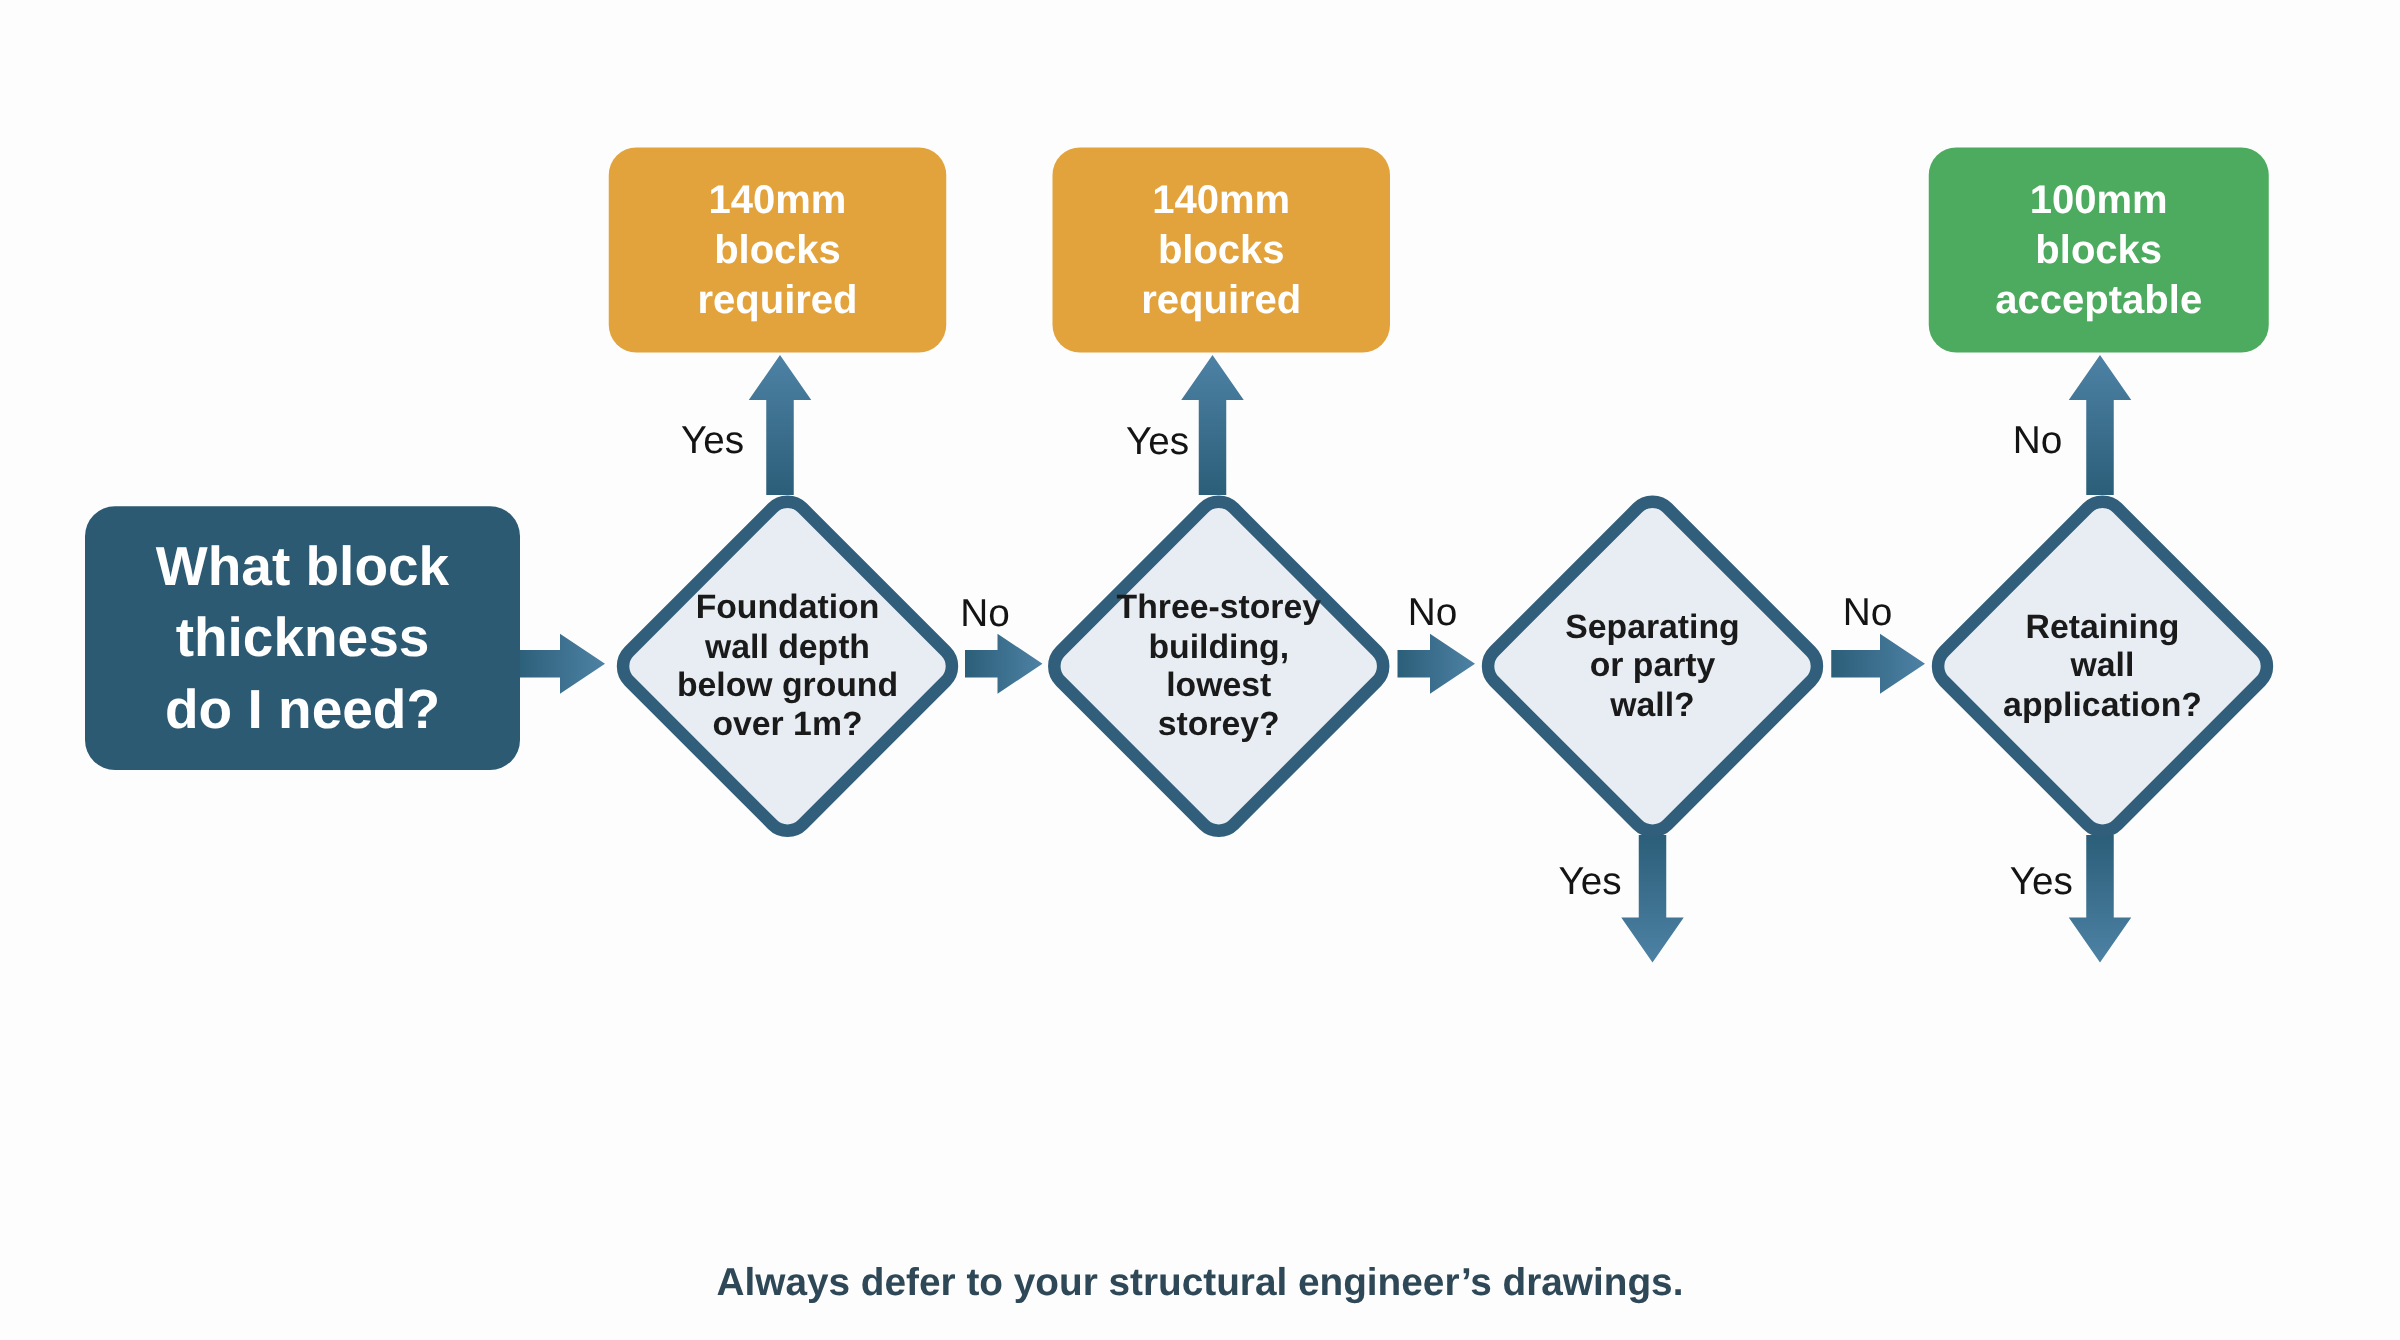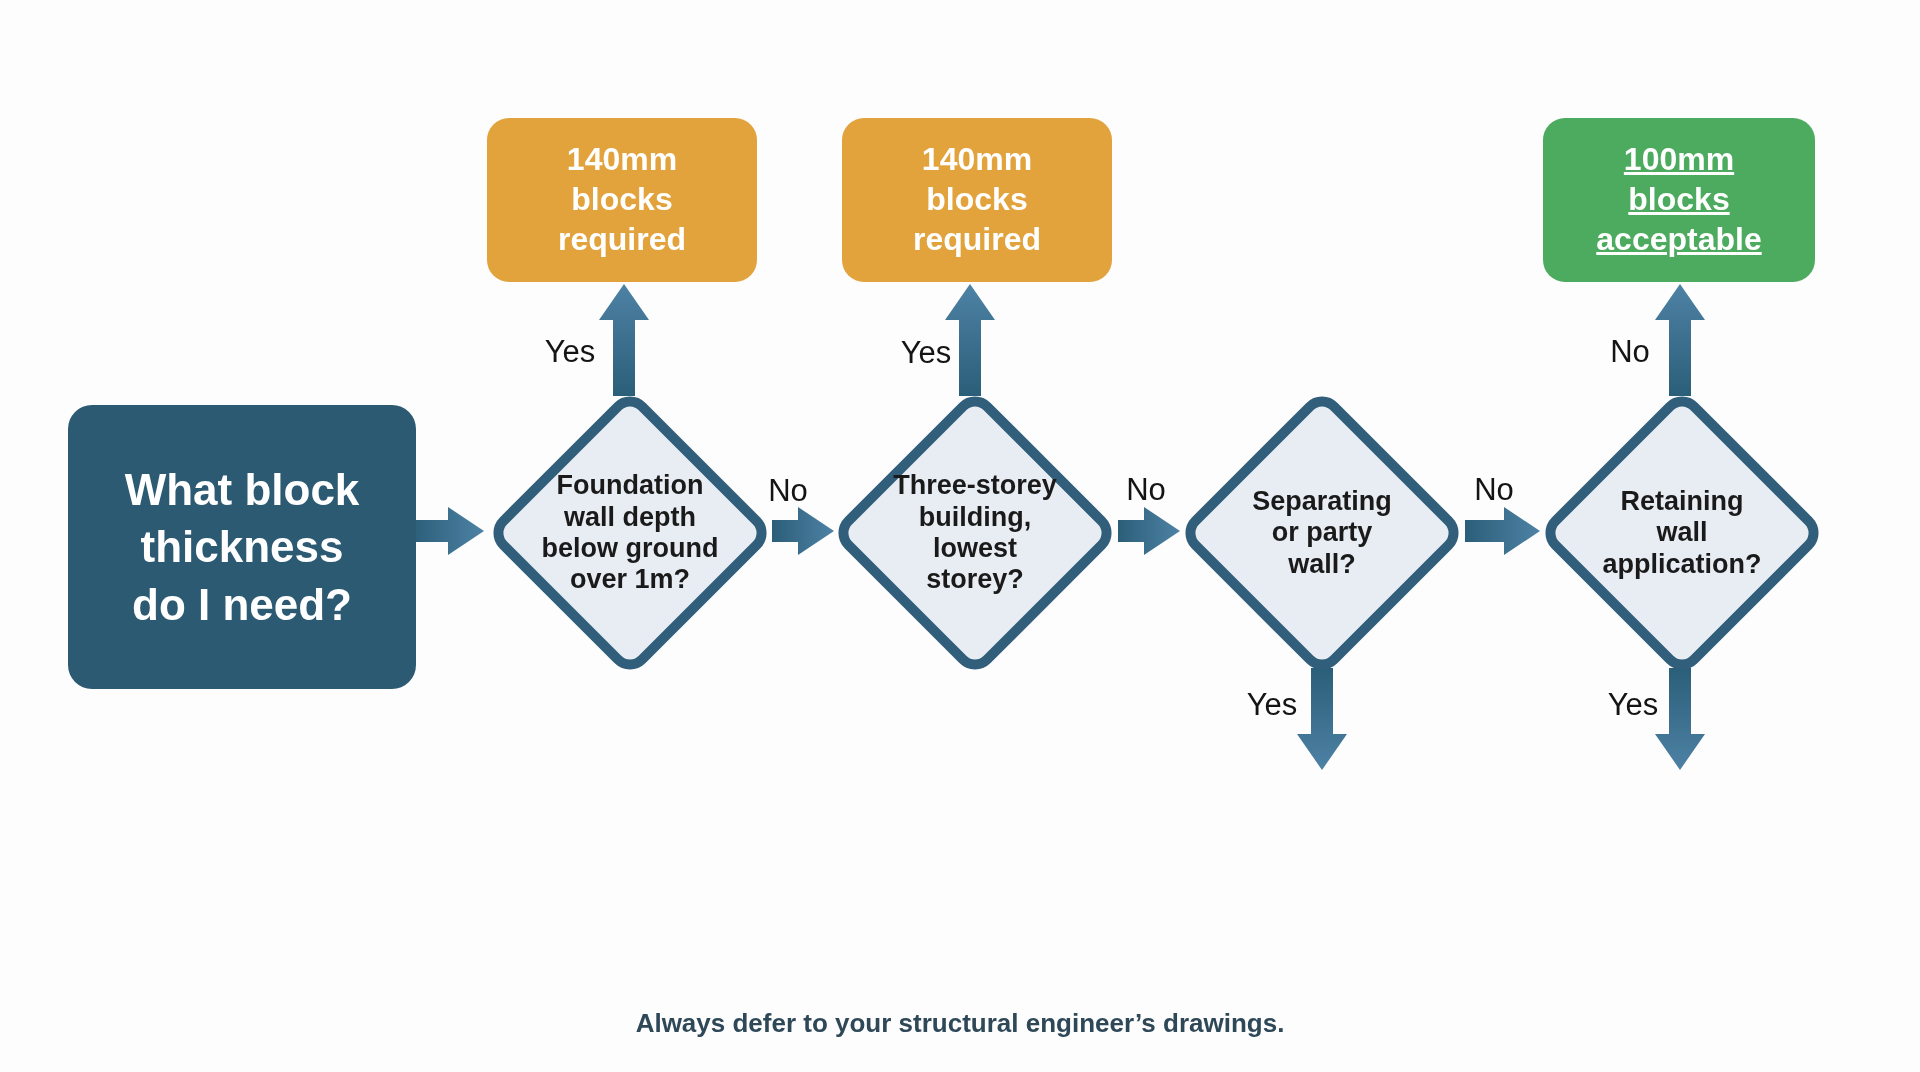--- a/index.html
+++ b/index.html
@@ -42,37 +42,37 @@
     align-items:center;
     justify-content:center;
     text-align:center;
     font-weight:bold;
   }
   .node-label{
     white-space:pre-line;
   }
   .start-node{
     left:68px;top:405px;
-    width:348px;height:284px;
+    width:348px;height:211px;
     border-radius:24px;
     background:var(--start-box);
     color:var(--node-text-light);
     font-size:44px;
     line-height:1.3;
   }
   .result{
     height:164px;
     border-radius:22px;
     color:var(--node-text-light);
     font-size:32px;
     line-height:1.24;
     justify-content:center;
   }
   .result.orange{background:var(--outcome-orange);}
-  .result.green{background:var(--outcome-green);text-decoration:underline;}
+  .result.green{background:var(--outcome-green);}
   .result.gray{background:var(--outcome-gray);}
   #outcome-140-1{left:487px;top:118px;width:270px;}
   #outcome-140-2{left:842px;top:118px;width:270px;}
   #outcome-100{left:1543px;top:118px;width:272px;}
   #outcome-part-e{left:1180px;top:766px;width:284px;}
   #outcome-engineer{left:1537px;top:766px;width:284px;}
   .diamond{
     position:absolute;
     z-index:2;
     width:206px;height:206px;
@@ -117,21 +117,21 @@
   #lbl-d3-no{left:1494px;top:490px;}
   #lbl-d4-no{left:1630px;top:352px;}
   #lbl-d4-yes{left:1633px;top:705px;}
   .footer-note{
     position:absolute;
     left:0;right:0;
     top:1008px;
     z-index:2;
     text-align:center;
     font-weight:bold;
-    font-size:26px;
+    font-size:31px;
     color:var(--footer-text);
   }
 </style>
 </head>
 <body>
 
 <div class="canvas">
 
   <svg class="connectors" width="1920" height="1072" viewBox="0 0 1920 1072">
     <defs>

